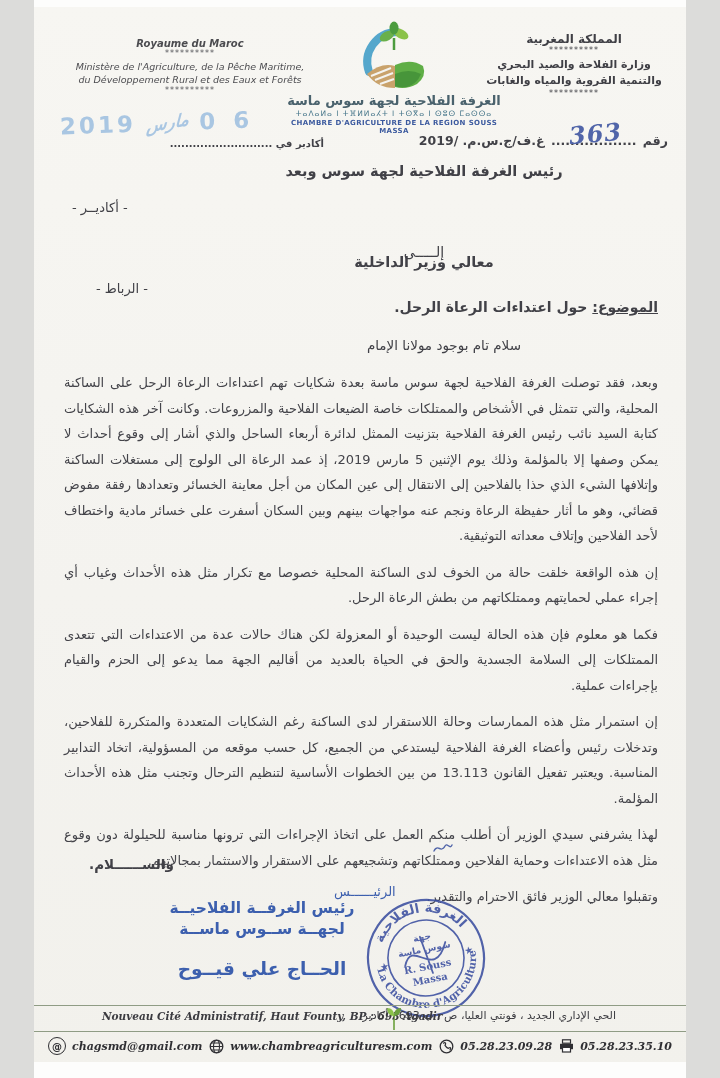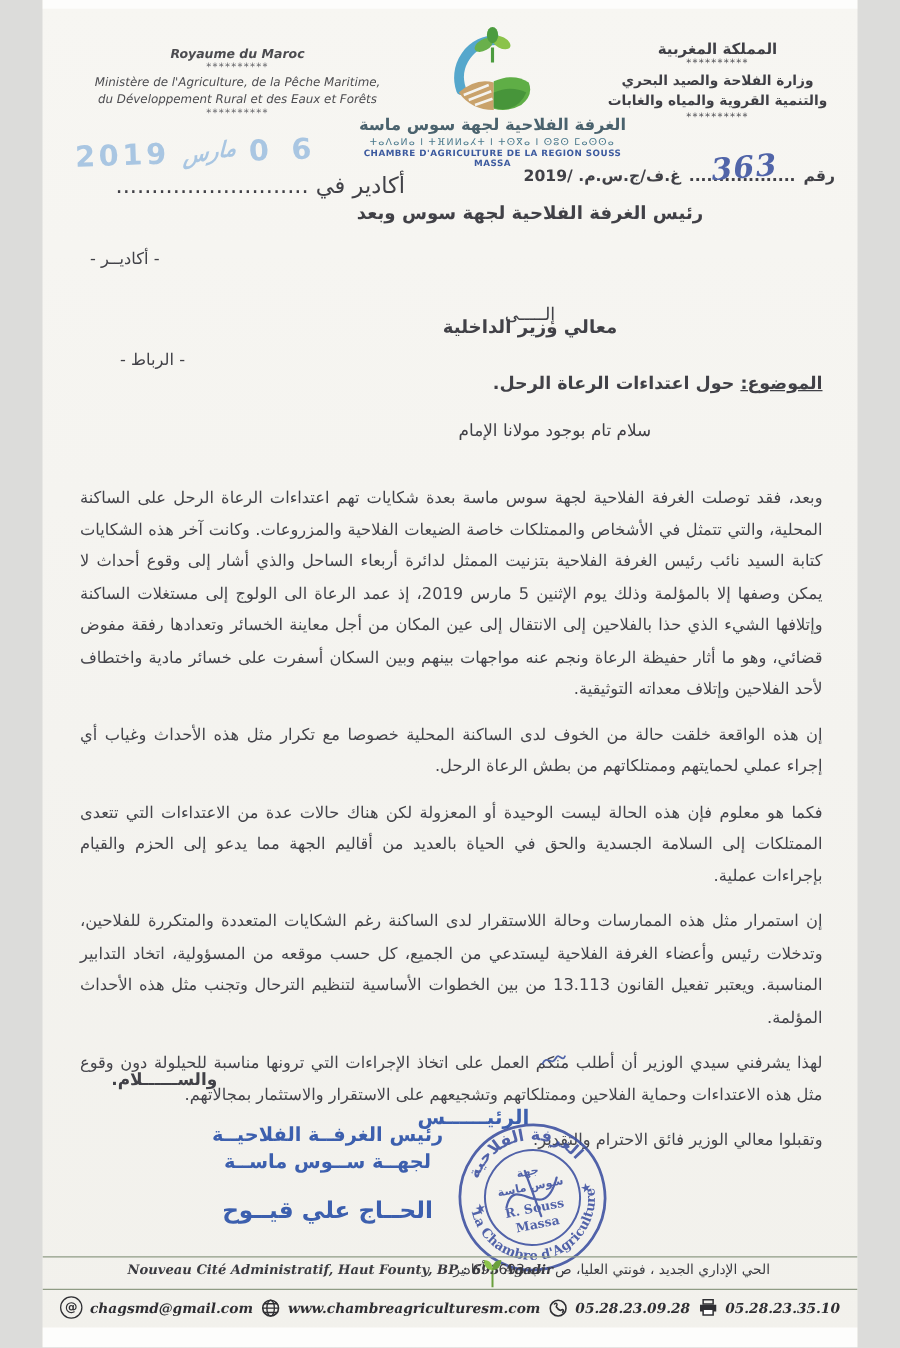--- a/index.html
+++ b/index.html
@@ -26,49 +26,49 @@
   .logo-title-ar{font-size:13px;font-weight:bold;color:#4a626d;direction:rtl;margin-top:1px;}
   .logo-tifinagh{font-size:7.5px;color:#49788c;letter-spacing:1px;margin-top:1px;}
   .logo-fr{font-size:7px;font-weight:bold;color:#3c5a9f;letter-spacing:.4px;margin-top:1px;}
 
   
   .date-stamp{position:absolute;left:26px;top:110px;display:flex;align-items:center;gap:10px;
               color:#a9c6e2;font-weight:bold;transform:rotate(-2deg);}
   .date-stamp .yr{font-size:23px;letter-spacing:3px;}
   .date-stamp .mo{font-size:17px;font-style:italic;transform:rotate(-8deg) skewX(-12deg);letter-spacing:1px;}
   .date-stamp .dy{font-size:23px;letter-spacing:5px;}
-  .place-line{position:absolute;right:362px;top:138px;direction:rtl;font-size:18px;font-weight:normal;white-space:nowrap;}
+  .place-line{position:absolute;right:362px;top:138px;direction:rtl;font-size:10px;font-weight:bold;white-space:nowrap;}
   .ref-line{position:absolute;right:18px;top:133px;direction:rtl;font-size:12.5px;font-weight:bold;white-space:nowrap;}
   .ref-dots-wrap{position:relative;display:inline-block;padding:0 2px;}
   .ref-number{position:absolute;top:-14px;right:16px;color:#5165a9;font-size:24px;
               font-family:"DejaVu Serif",serif;font-style:italic;font-weight:bold;
               transform:rotate(-5deg);letter-spacing:1px;}
 
   
   .cline{position:absolute;left:60px;width:660px;text-align:center;direction:rtl;}
   .sender{top:163px;font-size:14.5px;font-weight:bold;}
   .to-label{top:244px;font-size:14px;font-weight:normal;}
   .recipient{top:254px;font-size:14.5px;font-weight:bold;}
   .city{position:absolute;direction:rtl;font-size:13px;font-weight:normal;}
   .city1{left:38px;top:200px;}
   .city2{left:62px;top:281px;}
   .subject{position:absolute;right:28px;top:299px;direction:rtl;font-size:14px;font-weight:bold;}
   .subject .lbl{text-decoration:underline;}
   .salutation{position:absolute;right:165px;top:337px;direction:rtl;font-size:13.5px;}
 
   
-  .body-text{position:absolute;top:386px;left:30px;right:28px;direction:rtl;
+  .body-text{position:absolute;top:370px;left:30px;right:28px;direction:rtl;
              text-align:justify;font-size:13px;line-height:25.5px;color:#44444a;}
   .body-text p{margin:0 0 11px 0;}
   .paraph{position:absolute;left:398px;top:841px;}
 
   .farewell{position:absolute;left:55px;top:856px;direction:rtl;font-size:13.5px;font-weight:bold;}
 
   
-  .sig-title0{position:absolute;left:300px;top:884px;color:#3c5fae;font-size:16px;font-weight:bold;direction:rtl;}
+  .sig-title0{position:absolute;left:300px;top:884px;color:#3c5fae;font-size:13px;font-weight:normal;direction:rtl;}
   .sig-block{position:absolute;left:118px;top:899px;width:220px;text-align:center;
              color:#3c5fae;font-weight:bold;direction:rtl;}
   .sig-block .t1{font-size:15.5px;letter-spacing:.5px;}
   .sig-block .t2{font-size:15.5px;margin-top:3px;}
   .sig-name{margin-top:20px;font-size:18.5px;letter-spacing:1px;}
   .stamp{position:absolute;left:330px;top:896px;width:124px;height:124px;
          transform:rotate(-11deg);opacity:.88;}
 
   
   .f-rule1{position:absolute;top:1005px;left:0;width:100%;border-top:1.6px solid #8f9c85;}

